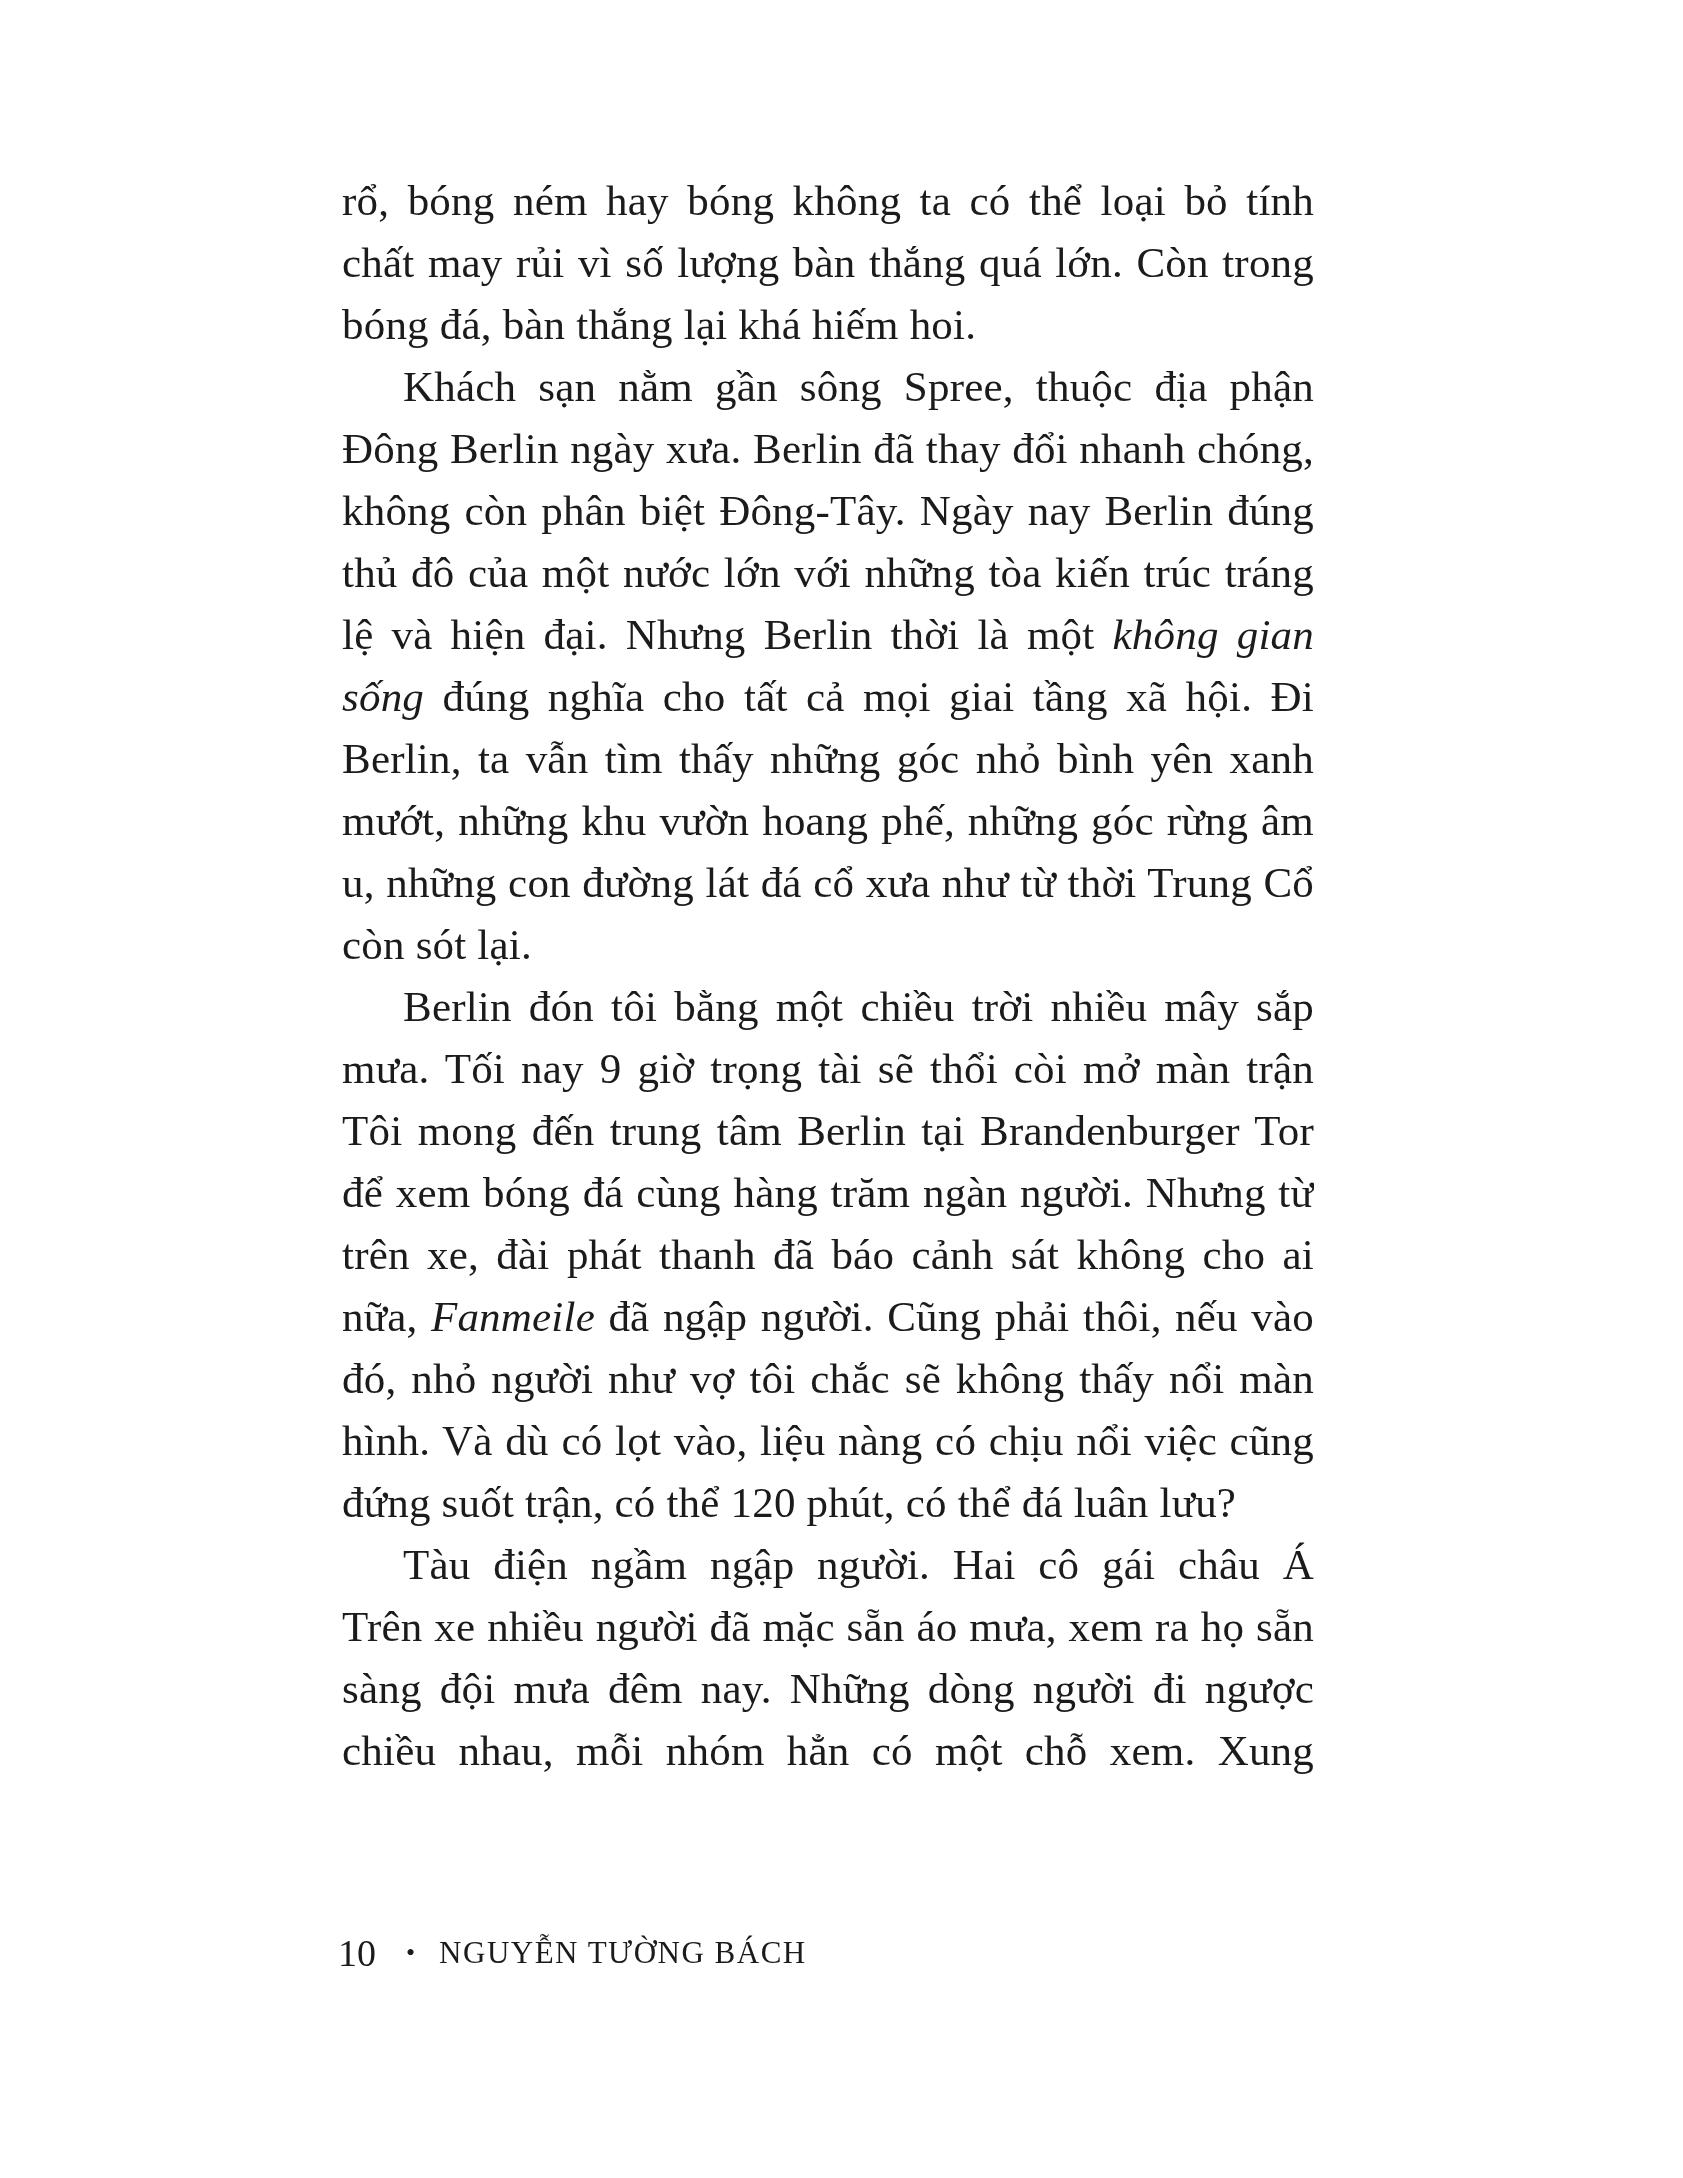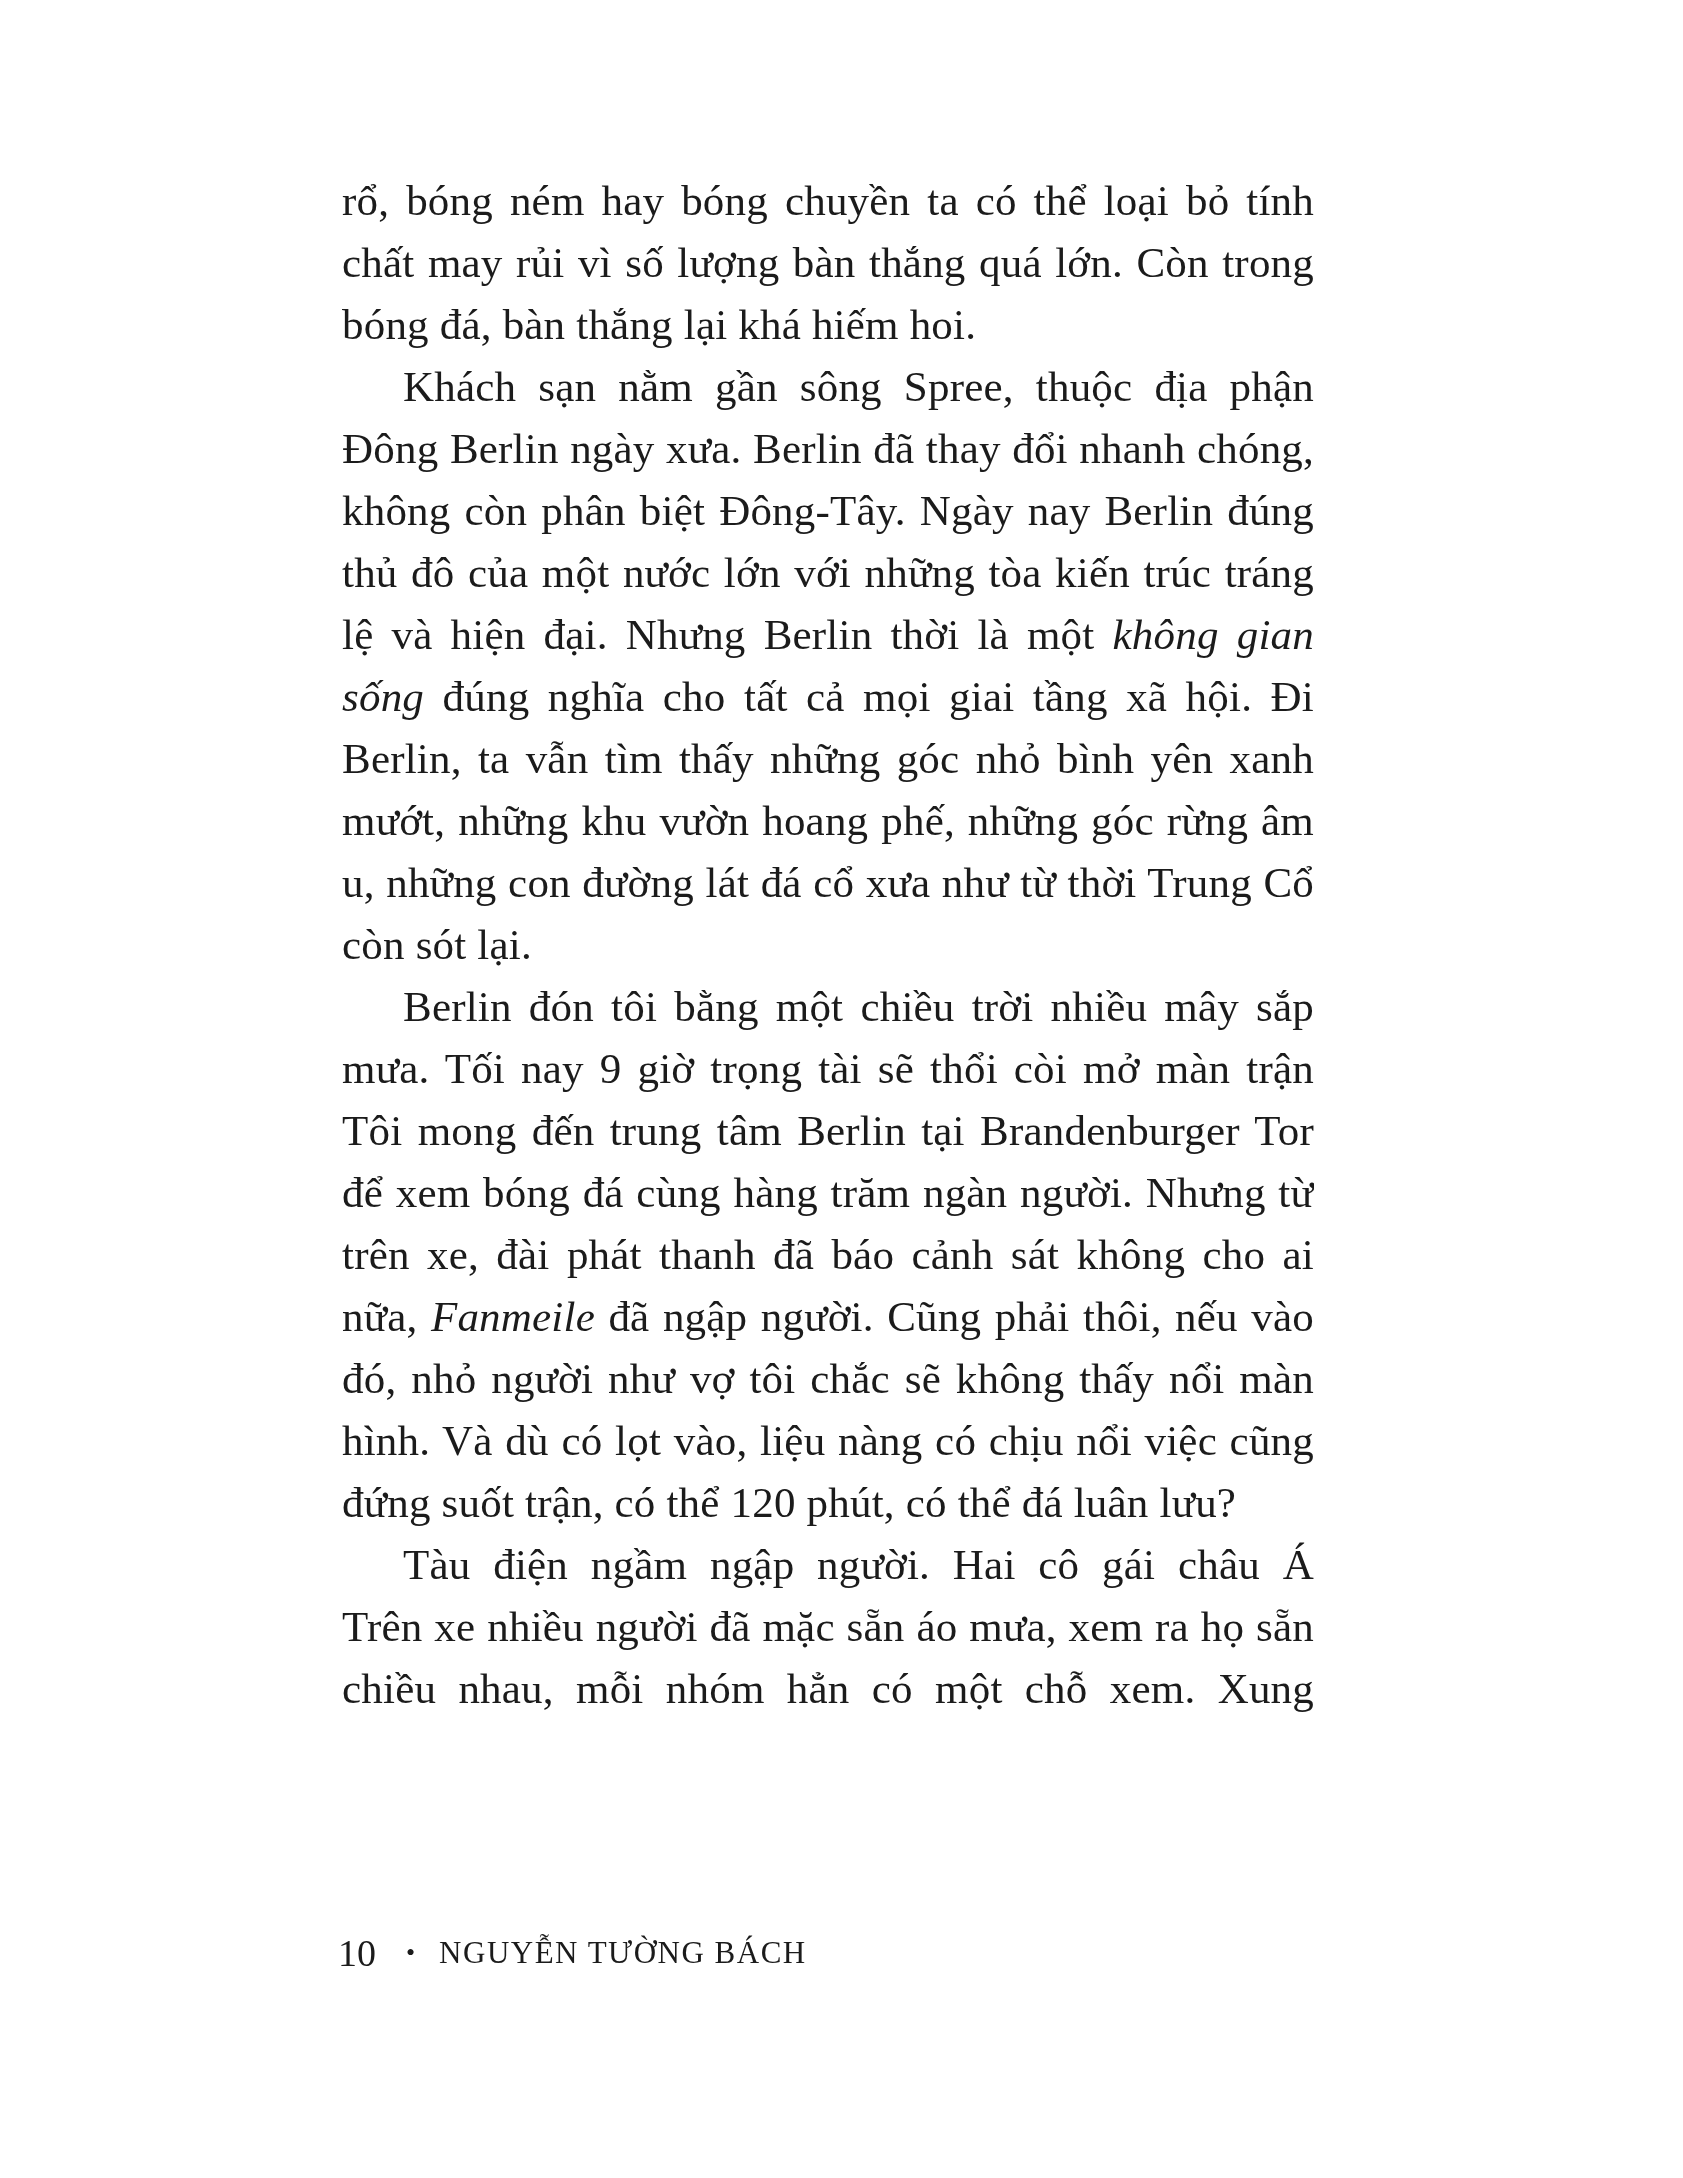--- a/index.html
+++ b/index.html
@@ -73,21 +73,21 @@
     letter-spacing: 1.5px;
   }
 </style>
 </head>
 <body>
 
 <div class="page">
 
   <div class="text-block">
       <div class="paragraph">
-        <div class="line"><span>rổ, bóng ném hay bóng chuyền ta có thể loại bỏ tính</span></div>
+        <div class="line"><span>rổ, bóng ném hay bóng không ta có thể loại bỏ tính</span></div>
         <div class="line"><span>chất may rủi vì số lượng bàn thắng quá lớn. Còn trong</span></div>
         <div class="line last"><span>bóng đá, bàn thắng lại khá hiếm hoi.</span></div>
       </div>
       <div class="paragraph">
         <div class="line indent"><span>Khách sạn nằm gần sông Spree, thuộc địa phận</span></div>
         <div class="line"><span>Đông Berlin ngày xưa. Berlin đã thay đổi nhanh chóng,</span></div>
         <div class="line"><span>không còn phân biệt Đông-Tây. Ngày nay Berlin đúng là</span></div>
         <div class="line"><span>thủ đô của một nước lớn với những tòa kiến trúc tráng</span></div>
         <div class="line"><span>lệ và hiện đại. Nhưng Berlin thời là một </span><i>không gian</i></div>
         <div class="line"><i>sống</i><span> đúng nghĩa cho tất cả mọi giai tầng xã hội. Đi giữa</span></div>
@@ -103,20 +103,21 @@
         <div class="line"><span>để xem bóng đá cùng hàng trăm ngàn người. Nhưng từ</span></div>
         <div class="line"><span>trên xe, đài phát thanh đã báo cảnh sát không cho ai vào</span></div>
         <div class="line"><span>nữa, </span><i>Fanmeile</i><span> đã ngập người. Cũng phải thôi, nếu vào</span></div>
         <div class="line"><span>đó, nhỏ người như vợ tôi chắc sẽ không thấy nổi màn</span></div>
         <div class="line"><span>hình. Và dù có lọt vào, liệu nàng có chịu nổi việc cũng</span></div>
         <div class="line last"><span>đứng suốt trận, có thể 120 phút, có thể đá luân lưu?</span></div>
       </div>
       <div class="paragraph">
         <div class="line indent"><span>Tàu điện ngầm ngập người. Hai cô gái châu Á mang</span></div>
         <div class="line"><span>Trên xe nhiều người đã mặc sẵn áo mưa, xem ra họ sẵn</span></div>
+        <div class="line"><span>sàng đội mưa đêm nay. Những dòng người đi ngược</span></div>
         <div class="line"><span>chiều nhau, mỗi nhóm hẳn có một chỗ xem. Xung quanh</span></div>
       </div>
     </div>
 
   <div class="footer">
     <span class="page-number">10</span>
     <span class="dot">•</span>
     <span class="author">NGUYỄN TƯỜNG BÁCH</span>
   </div>
 

